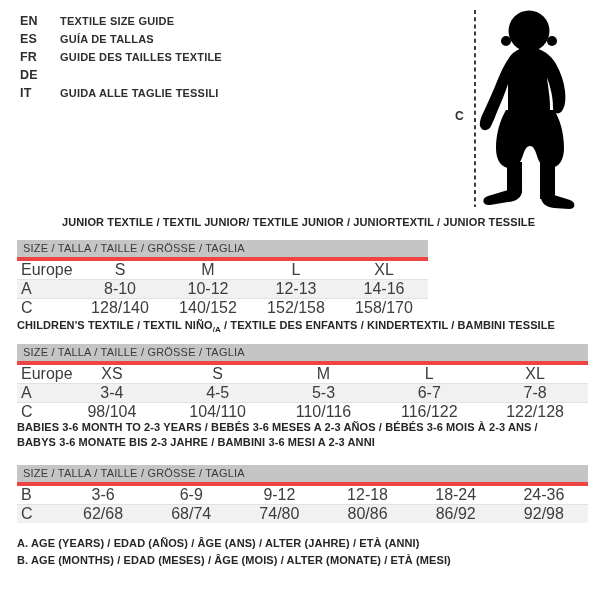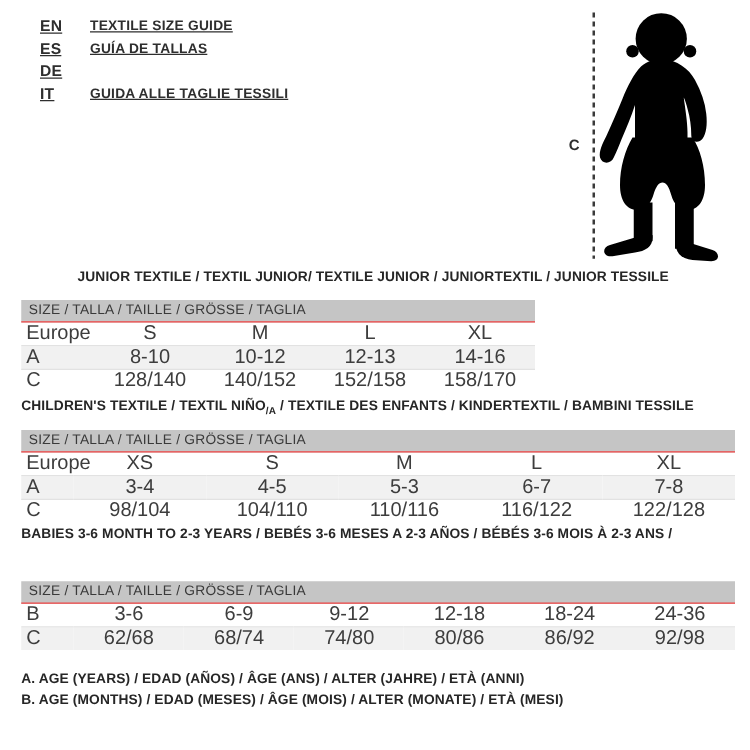--- a/index.html
+++ b/index.html
@@ -3,36 +3,36 @@
 <meta charset="utf-8">
 <style>
   html,body{margin:0;padding:0;}
   body{
     width:600px;height:600px;background:#ffffff;overflow:hidden;
     font-family:"Liberation Sans",sans-serif;color:#2e2e2e;
   }
   #page{position:relative;width:600px;height:600px;background:#fff;}
 
   
-  .langs{position:absolute;left:32px;top:12px;text-decoration:underline;}
+  .langs{position:absolute;left:20px;top:12px;}
   .lang-row{display:flex;height:18px;align-items:center;}
   .lang-code{width:40px;font-weight:bold;font-size:12.5px;letter-spacing:.2px;}
   .lang-title{font-weight:bold;font-size:11px;letter-spacing:.2px;}
 
   
   .figure{position:absolute;left:452px;top:2px;width:148px;height:212px;}
 
   
   .section-title{position:absolute;left:17px;font-weight:bold;font-size:11px;
     letter-spacing:.1px;line-height:15px;color:#262626;white-space:nowrap;}
   .section-title sub{font-size:8px;}
 
   
   .size-table{position:absolute;left:17px;}
-  .size-bar{height:17px;line-height:17px;background:#c5c5c5;border-bottom:1px solid #ef4444;
+  .size-bar{height:17px;line-height:17px;background:#c5c5c5;border-bottom:4px solid #ef4444;
     font-size:11px;color:#3a3a3a;padding-left:6px;letter-spacing:.2px;}
   table.size-grid{width:100%;border-collapse:collapse;table-layout:fixed;
     font-size:16px;color:#3d3d3d;}
   table.size-grid td{height:17px;padding:0;text-align:center;}
   table.size-grid tr{border-bottom:1px solid #e2e2e2;}
   table.size-grid tr:last-child{border-bottom:none;}
   table.size-grid td.label-cell{text-align:left;padding-left:4px;}
   table.size-grid tr.shaded{background:#f1f1f1;}
 
   
@@ -45,20 +45,24 @@
 <div id="page">
 
   <div class="langs" id="langs">
       <div class="lang-row">
         <span class="lang-code">EN</span>
         <span class="lang-title">TEXTILE SIZE GUIDE</span>
       </div>
       <div class="lang-row">
         <span class="lang-code">ES</span>
         <span class="lang-title">GUÍA DE TALLAS</span>
+      </div>
+      <div class="lang-row">
+        <span class="lang-code">FR</span>
+        <span class="lang-title">GUIDE DES TAILLES TEXTILE</span>
       </div>
       <div class="lang-row">
         <span class="lang-code">DE</span>
       </div>
       <div class="lang-row">
         <span class="lang-code">IT</span>
         <span class="lang-title">GUIDA ALLE TAGLIE TESSILI</span>
       </div>
     </div>
 
@@ -170,20 +174,21 @@
               <td>104/110</td>
               <td>110/116</td>
               <td>116/122</td>
               <td>122/128</td>
             </tr>
           </tbody>
         </table>
       </div>
       <div class="section-title" style="top: 420px;">
         <div><span>BABIES 3-6 MONTH TO 2-3 YEARS / BEBÉS 3-6 MESES A 2-3 AÑOS / BÉBÉS 3-6 MOIS À 2-3 ANS /</span></div>
+        <div><span>BABYS 3-6 MONATE BIS 2-3 JAHRE / BAMBINI 3-6 MESI A 2-3 ANNI</span></div>
       </div>
       <div class="size-table" style="top: 465px; width: 571px;">
         <div class="size-bar">SIZE / TALLA / TAILLE / GRÖSSE / TAGLIA</div>
         <table class="size-grid">
           <colgroup>
             <col style="width: 42px;">
           </colgroup>
           <tbody>
             <tr>
               <td class="label-cell">B</td>

